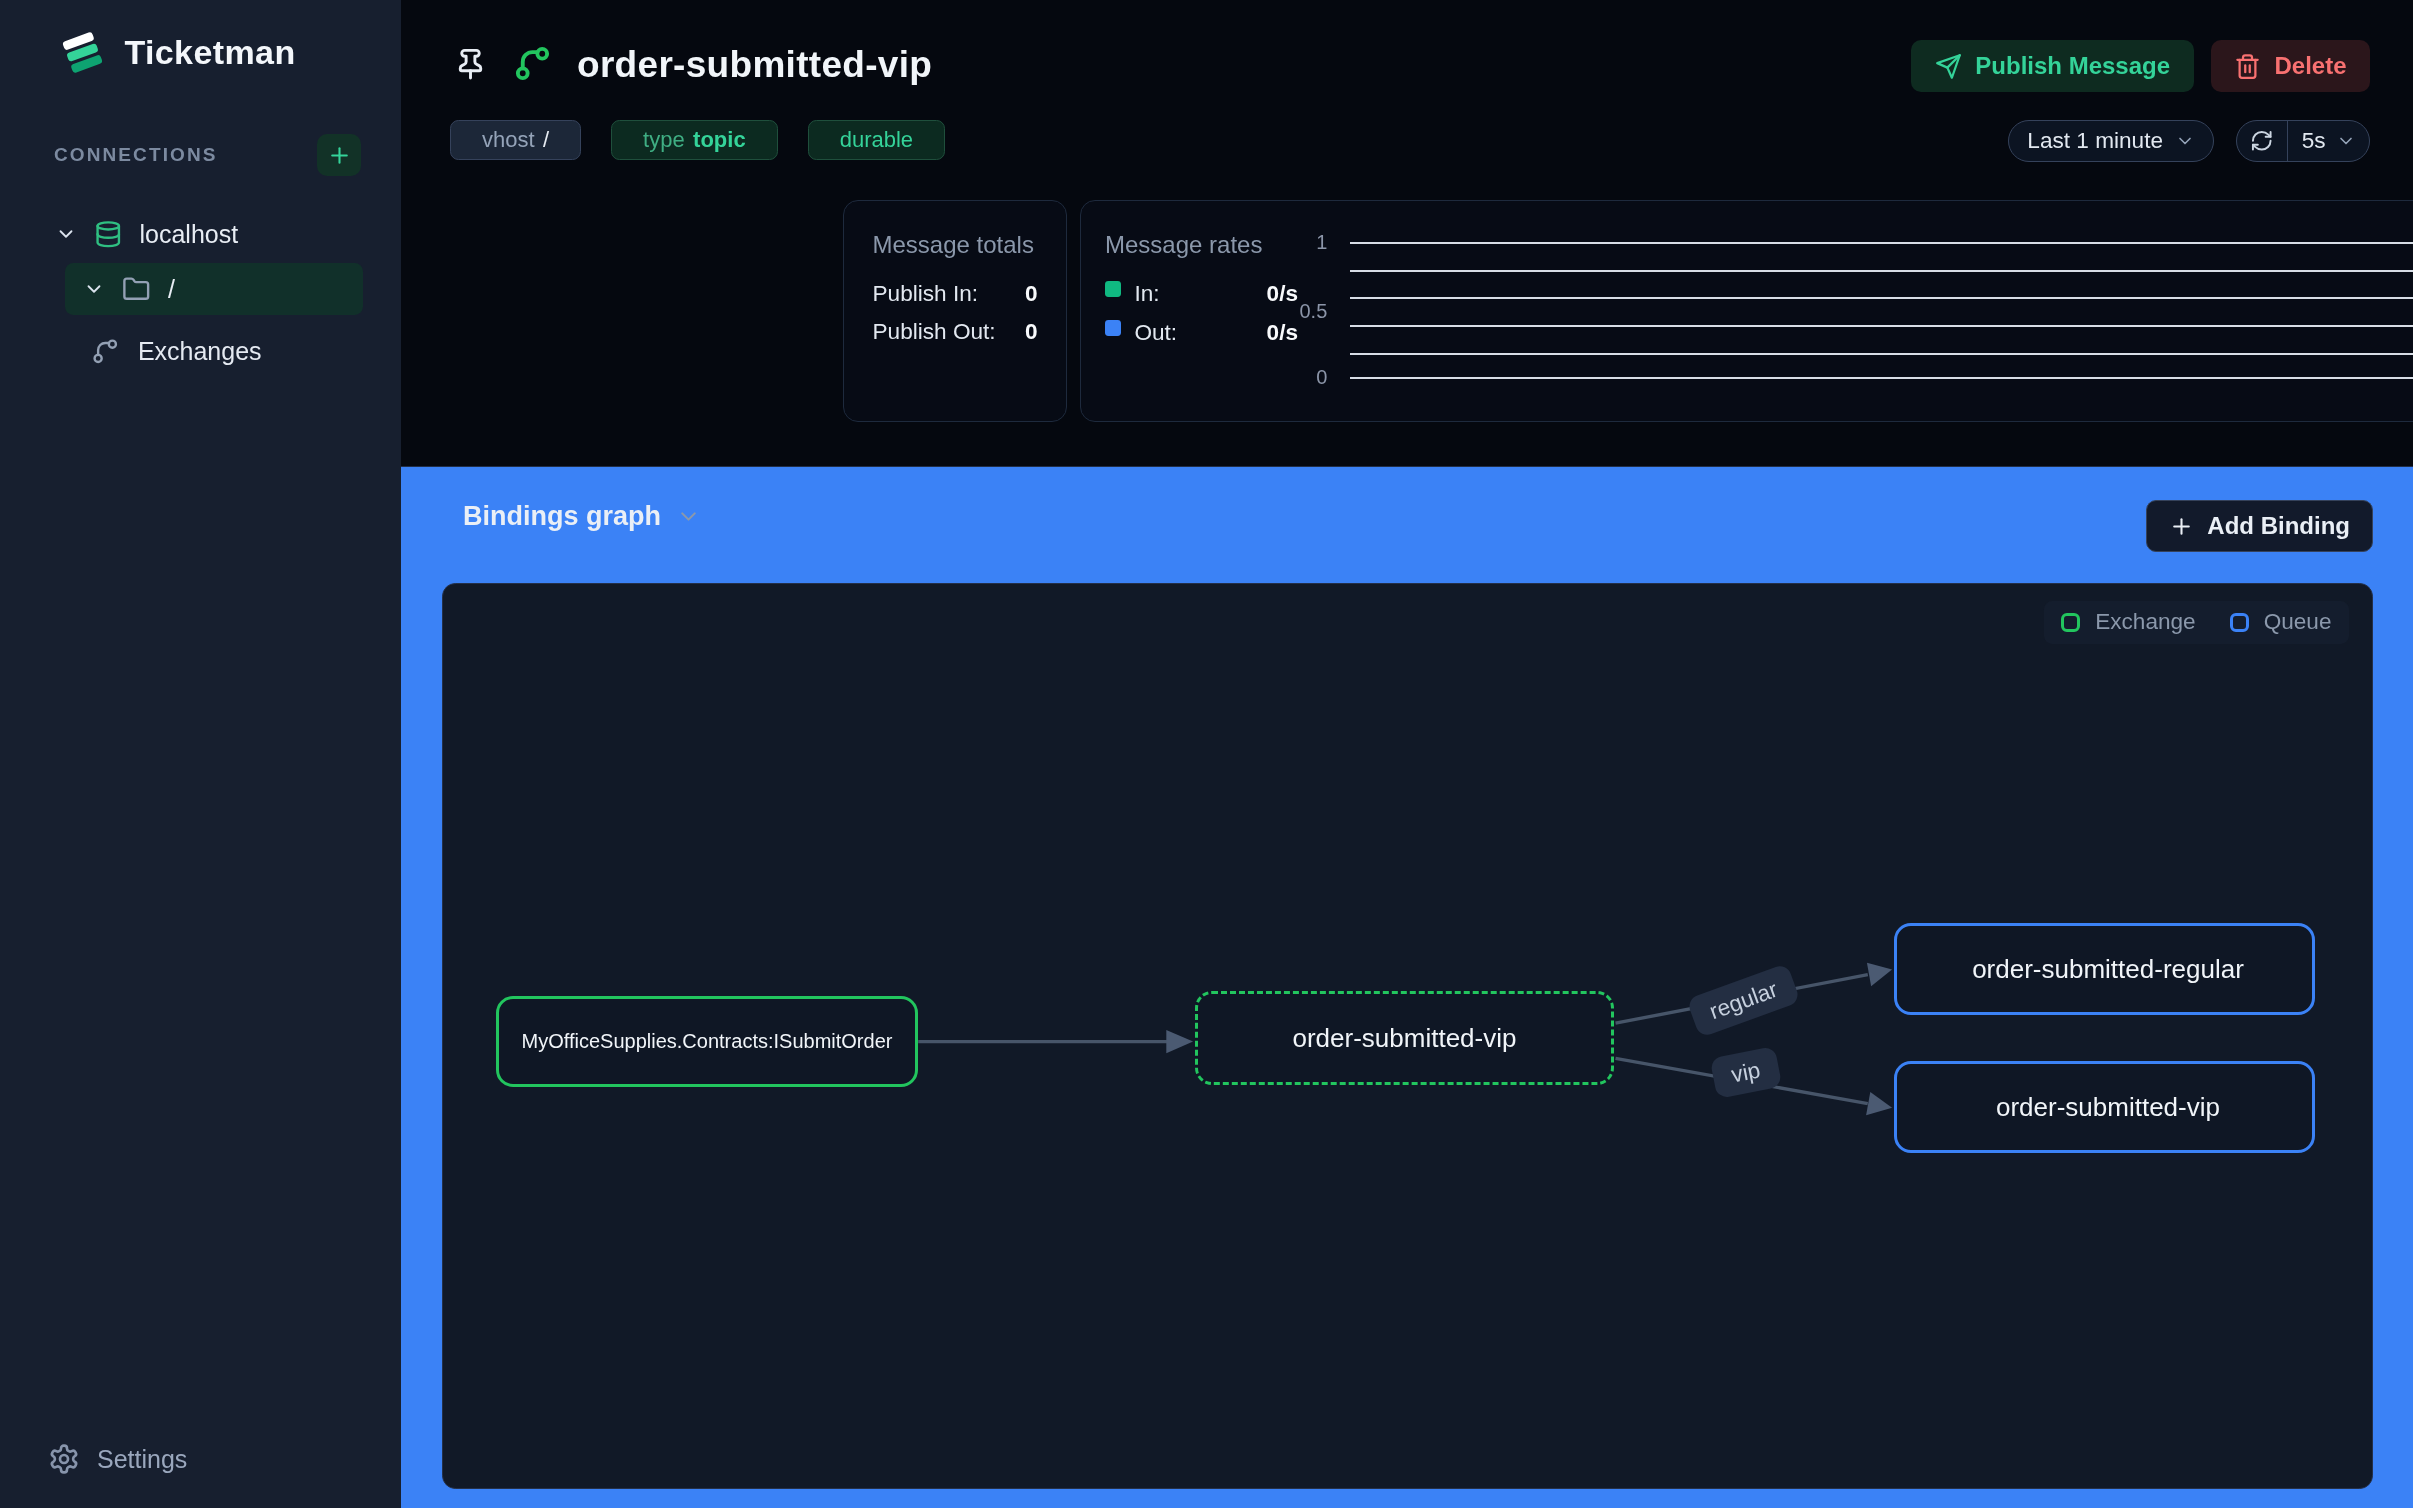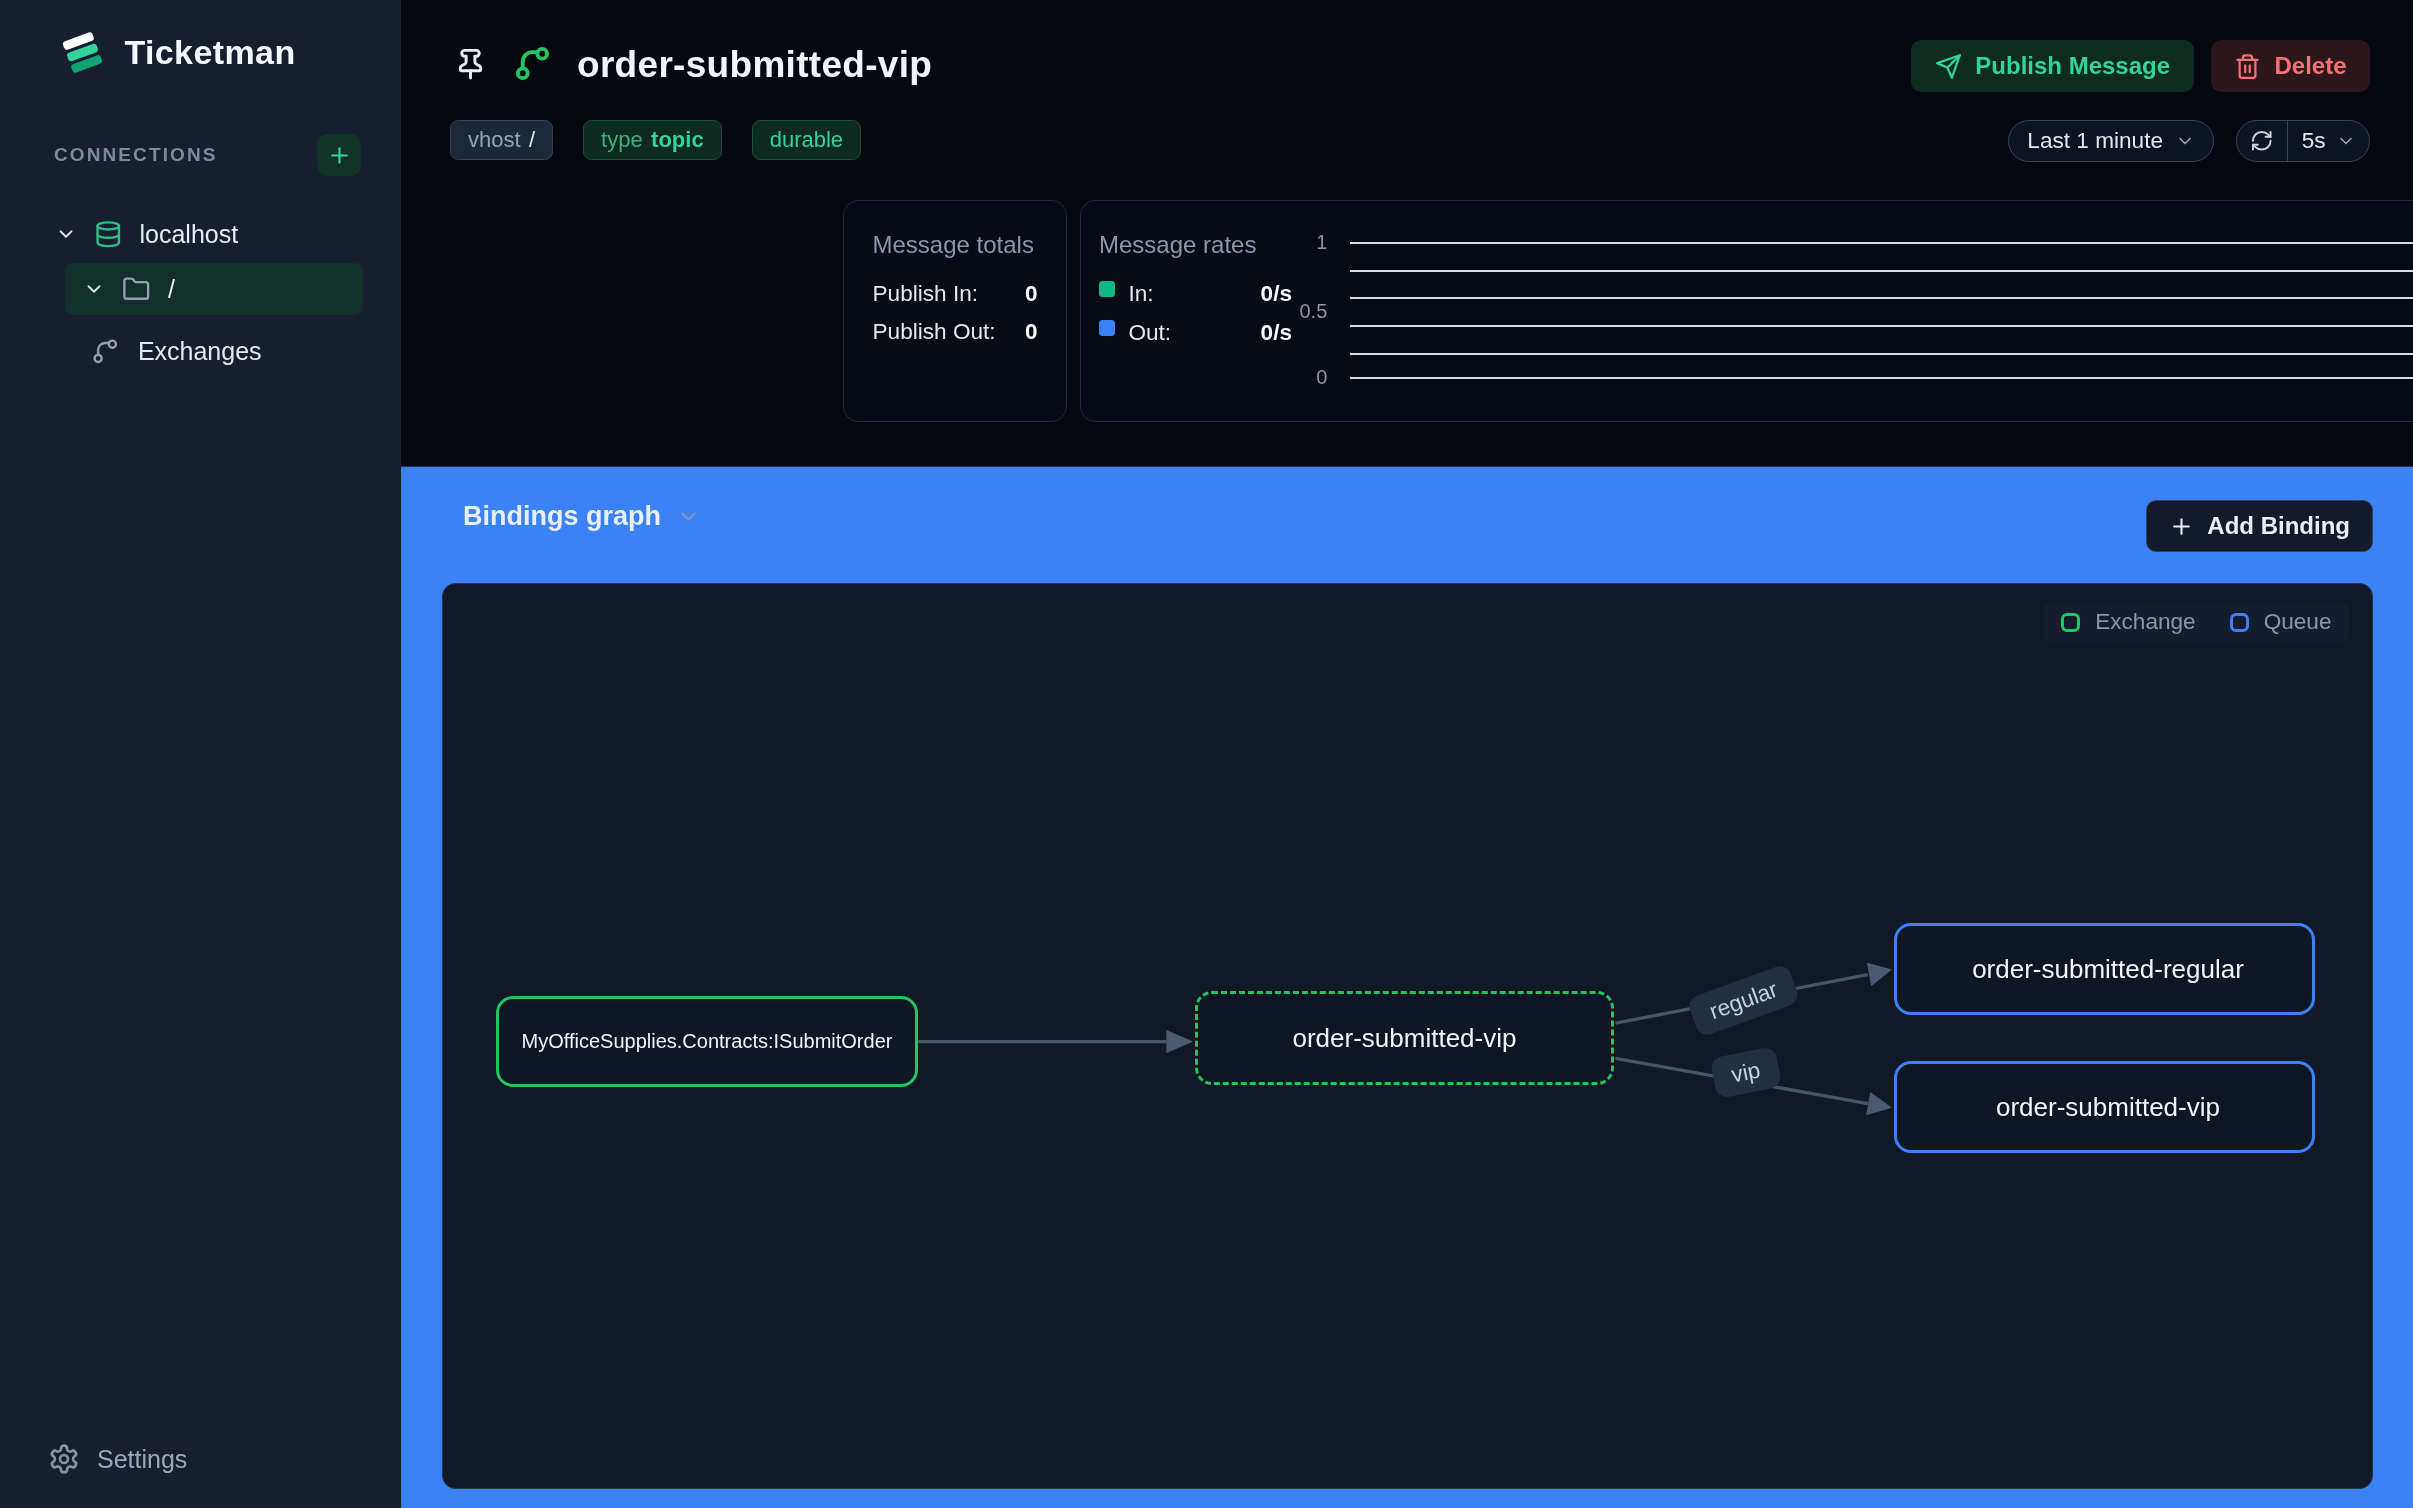--- a/index.html
+++ b/index.html
@@ -28,21 +28,21 @@
   .settings-row { position:absolute; left:48px; top:1443px; display:flex; align-items:center; gap:17px; color:#9aa7bd; font-size:25px; cursor:pointer; }
   .settings-row svg { width:32px; height:32px; stroke:#8794ab; }
 
   
   .topbar { position:absolute; left:401px; top:0; width:2013px; height:466px; background:#05080F; }
   .title-row { position:absolute; left:52px; top:44px; display:flex; align-items:center; gap:25px; }
   .pin-btn svg { width:35px; height:35px; stroke:#e8edf4; }
   .exch-ic svg { width:39px; height:39px; stroke:#22c55e; }
   .page-title { font-size:37px; font-weight:bold; color:#f1f5f9; letter-spacing:0.3px; }
   .badge-row { position:absolute; left:49px; top:120px; display:flex; gap:30px; }
-  .badge { height:40px; display:flex; align-items:center; gap:8.4px; padding:0 17px; border-radius:8.4px; font-size:22px; }
+  .badge { height:40px; display:flex; align-items:center; gap:8.4px; padding:0 31px; border-radius:8.4px; font-size:22px; }
   .badge-vhost { background:#1C2738; border:1.7px solid #35425B; }
   .badge-vhost .bk { color:#94a3b8; } .badge-vhost .bv { color:#e7ecf3; }
   .badge-green { background:#0C2A20; border:1.7px solid #1F4F3C; }
   .badge-green .bk { color:#3fae83; } .badge-green .bv { color:#34d399; font-weight:bold; }
   .badge-green .solo { color:#34d399; }
   .hdr-actions { position:absolute; right:44px; top:40px; display:flex; gap:17px; }
   .btn { display:flex; align-items:center; gap:13.4px; height:52px; padding:0 23.5px; border-radius:10px; font-size:24px; font-weight:bold; cursor:pointer; }
   .btn svg { width:27px; height:27px; }
   .btn-publish { background:#0E2B20; color:#34d399; } .btn-publish svg { stroke:#34d399; }
   .btn-delete { background:#2B161B; color:#f87171; } .btn-delete svg { stroke:#f87171; }
@@ -55,21 +55,21 @@
   .pr-seg.first { border-right:1.7px solid #35425B; }
   .pr-seg svg { width:23.5px; height:23.5px; stroke:#cbd5e1; }
 
   
   .card { position:absolute; border:1.7px solid #1E2A3D; border-radius:15px; background:#070B15; }
   .card-totals { left:442px; top:200px; width:224px; height:222px; padding:30px 28.5px; }
   .card-title { font-size:24px; color:#8b98ab; margin-bottom:22px; }
   .tot-row { display:flex; justify-content:space-between; font-size:22.6px; color:#e2e8f0; margin-bottom:11.7px; }
   .tot-row .val { color:#f8fafc; font-weight:bold; }
   .card-rates { left:679px; top:200px; width:1694px; height:222px; }
-  .rates-left { position:absolute; left:18px; top:30px; width:193px; }
+  .rates-left { position:absolute; left:24px; top:30px; width:193px; }
   .leg-row { display:flex; align-items:flex-start; font-size:22.6px; color:#e2e8f0; margin-bottom:13.4px; }
   .leg-sq { width:16px; height:16px; border-radius:3.4px; margin-right:13.4px; flex:none; }
   .leg-sq.in { background:#10b981; } .leg-sq.out { background:#3b82f6; }
   .leg-row .val { margin-left:auto; font-weight:bold; color:#f8fafc; }
   .chart { position:absolute; left:201px; top:0; right:22px; bottom:0; }
   .gridline { position:absolute; left:68px; right:0; height:1.7px; background:#D7DDE6; }
   .ytick { position:absolute; right:calc(100% - 57px); transform:translateY(-50%); font-size:20px; color:#8b95a8; left:auto; width:57px; text-align:right; padding-right:11.7px; }
 
   
   .main { position:absolute; left:401px; top:466px; width:2013px; height:1042px; background:#3b82f6; border-top:1.7px solid #222E46; }

